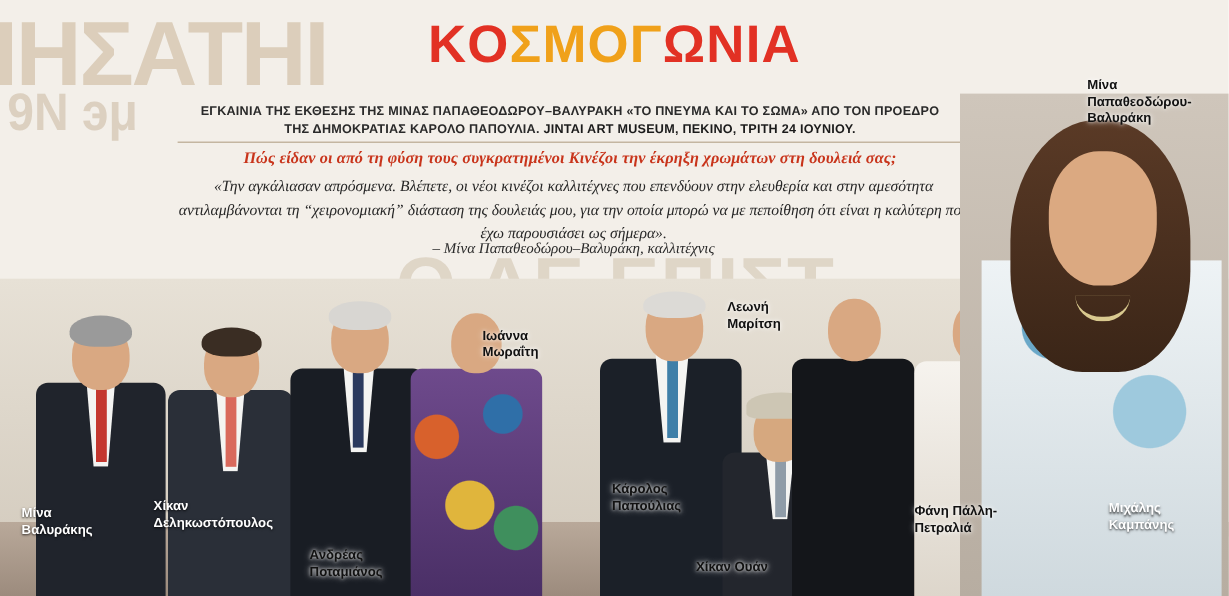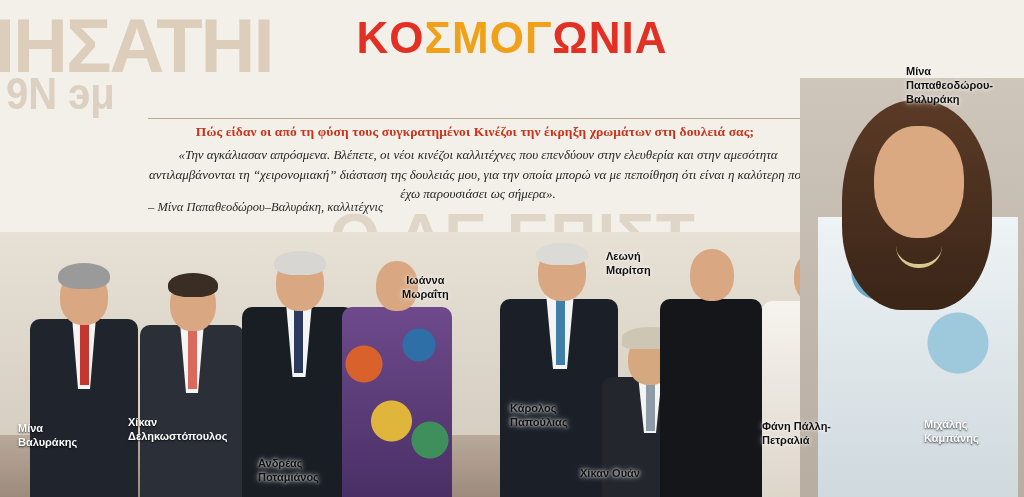--- a/index.html
+++ b/index.html
@@ -86,20 +86,21 @@
     height: 1px;
     background: #b9a98f;
   }
 
   .question {
     position: absolute;
     left: 130px; top: 124px;
     width: 690px;
     text-align: center;
     font-family: "Liberation Serif", serif;
+    font-style: italic;
     font-weight: bold;
     font-size: 13.5px;
     color: #c8341b;
     letter-spacing: 0.1px;
   }
 
   .quote {
     position: absolute;
     left: 148px; top: 145px;
     width: 660px;
@@ -107,20 +108,21 @@
     font-family: "Liberation Serif", serif;
     font-style: italic;
     font-size: 13px;
     line-height: 1.5;
     color: #262626;
   }
   .attrib {
     position: absolute;
     left: 148px; top: 200px;
     width: 660px;
+    text-align: center;
     font-family: "Liberation Serif", serif;
     font-style: italic;
     font-size: 12.5px;
     color: #2b2b2b;
   }
 
   
   .photo-band {
     position: absolute;
     left: 0; top: 232px;
@@ -200,20 +202,24 @@
 
 <div id="page">
 
   <div class="ghost ghost-1">ΙΗΣΑΤΗΙ</div>
   <div class="ghost ghost-2">9Ν эμ</div>
   <div class="ghost ghost-3">Ο ΔΕ ΕΠΙΣΤ</div>
   <div class="ghost ghost-4">ΘΩΝ ΤΗΣ</div>
 
   <div class="headline" id="headline"><span class="l" style="color: rgb(226, 49, 36);">Κ</span><span class="l" style="color: rgb(226, 49, 36);">Ο</span><span class="l" style="color: rgb(240, 161, 26);">Σ</span><span class="l" style="color: rgb(240, 161, 26);">Μ</span><span class="l" style="color: rgb(240, 161, 26);">Ο</span><span class="l" style="color: rgb(240, 161, 26);">Γ</span><span class="l" style="color: rgb(226, 49, 36);">Ω</span><span class="l" style="color: rgb(226, 49, 36);">Ν</span><span class="l" style="color: rgb(226, 49, 36);">Ι</span><span class="l" style="color: rgb(226, 49, 36);">Α</span></div>
 
+  <div class="deck">
+    <span>ΕΓΚΑΙΝΙΑ ΤΗΣ ΕΚΘΕΣΗΣ ΤΗΣ ΜΙΝΑΣ ΠΑΠΑΘΕΟΔΩΡΟΥ–ΒΑΛΥΡΑΚΗ «ΤΟ ΠΝΕΥΜΑ ΚΑΙ ΤΟ ΣΩΜΑ» ΑΠΟ ΤΟΝ ΠΡΟΕΔΡΟ</span><br>
+    <span>ΤΗΣ ΔΗΜΟΚΡΑΤΙΑΣ ΚΑΡΟΛΟ ΠΑΠΟΥΛΙΑ. </span><span class="venue">JINTAI ART MUSEUM, ΠΕΚΙΝΟ, ΤΡΙΤΗ 24 ΙΟΥΝΙΟΥ.</span>
+  </div>
 
   <div class="rule"></div>
 
   <div class="question">Πώς είδαν οι από τη φύση τους συγκρατημένοι Κινέζοι την έκρηξη χρωμάτων στη δουλειά σας;</div>
   <div class="quote">«Την αγκάλιασαν απρόσμενα. Βλέπετε, οι νέοι κινέζοι καλλιτέχνες που επενδύουν στην ελευθερία και στην αμεσότητα αντιλαμβάνονται τη “χειρονομιακή” διάσταση της δουλειάς μου, για την οποία μπορώ να με πεποίθηση ότι είναι η καλύτερη που έχω παρουσιάσει ως σήμερα».</div>
   <div class="attrib">– Μίνα Παπαθεοδώρου–Βαλυράκη, καλλιτέχνις</div>
 
   <div class="photo-band">
     <div class="wall"></div>
     <div class="floor"></div>
@@ -301,21 +307,21 @@
     <div style="position:absolute; left:96px; top:168px; width:46px; height:22px; border-bottom:4px solid #d9c98f; border-radius:0 0 24px 24px;"></div>
   </div>
 
   <div id="captions">
       <div class="caption light" style="left: 18px; top: 422px;">Μίνα
 Βαλυράκης</div>
       <div class="caption light" style="left: 128px; top: 416px;">Χίκαν
 Δεληκωστόπουλος</div>
       <div class="caption dark-bg" style="left: 258px; top: 457px;">Ανδρέας
 Ποταμιάνος</div>
-      <div class="caption dark-bg" style="left: 402px; top: 274px; text-align: center;">Ιωάννα
+      <div class="caption dark-bg" style="left: 402px; top: 274px;">Ιωάννα
 Μωραΐτη</div>
       <div class="caption dark-bg" style="left: 500px; top: 402px; margin-left: 10px;">Κάρολος
 Παπούλιας</div>
       <div class="caption dark-bg" style="left: 606px; top: 250px;">Λεωνή
 Μαρίτση</div>
       <div class="caption dark-bg" style="left: 580px; top: 467px;">Χίκαν Ουάν</div>
       <div class="caption dark-bg" style="left: 762px; top: 420px;">Φάνη Πάλλη-
 Πετραλιά</div>
       <div class="caption light" style="left: 924px; top: 386px; margin-top: 32px;">Μιχάλης
 Καμπάνης</div>

